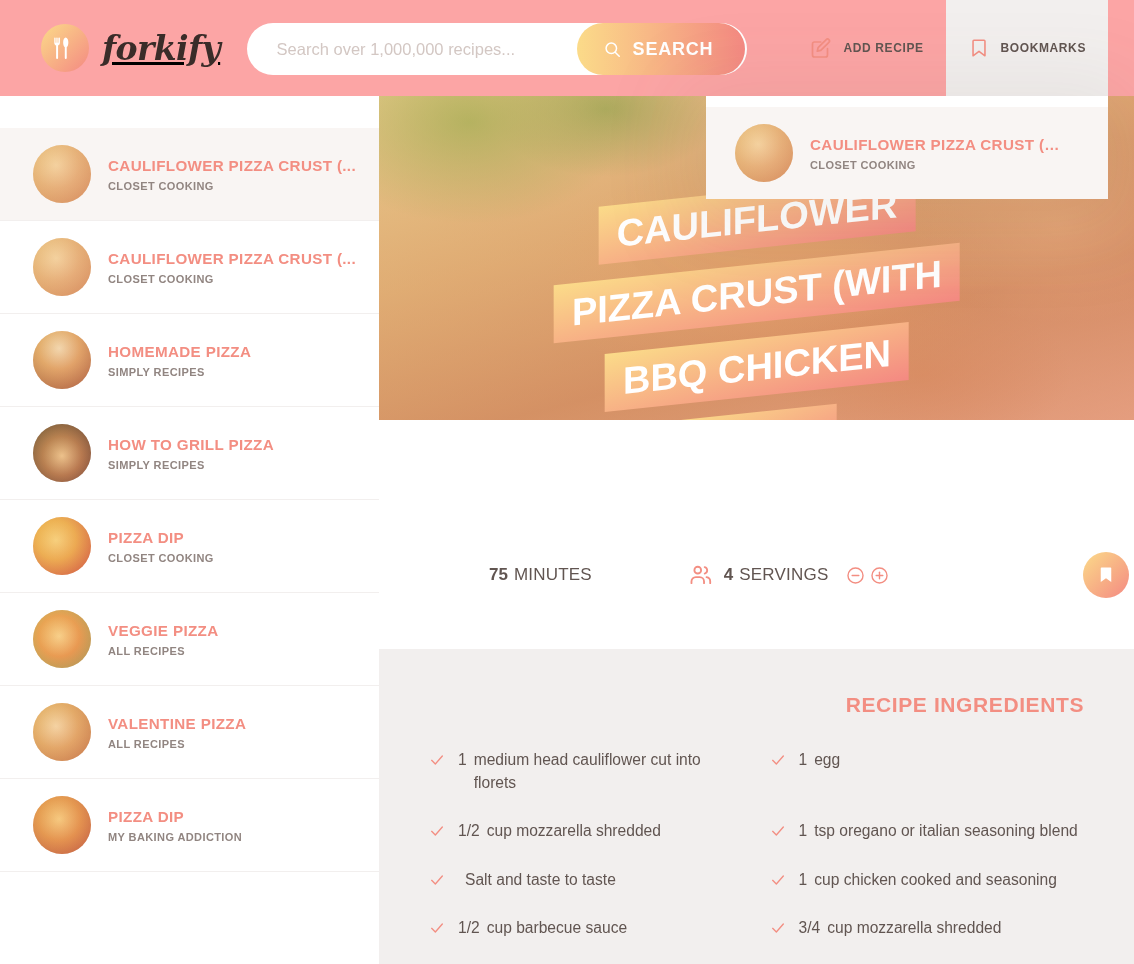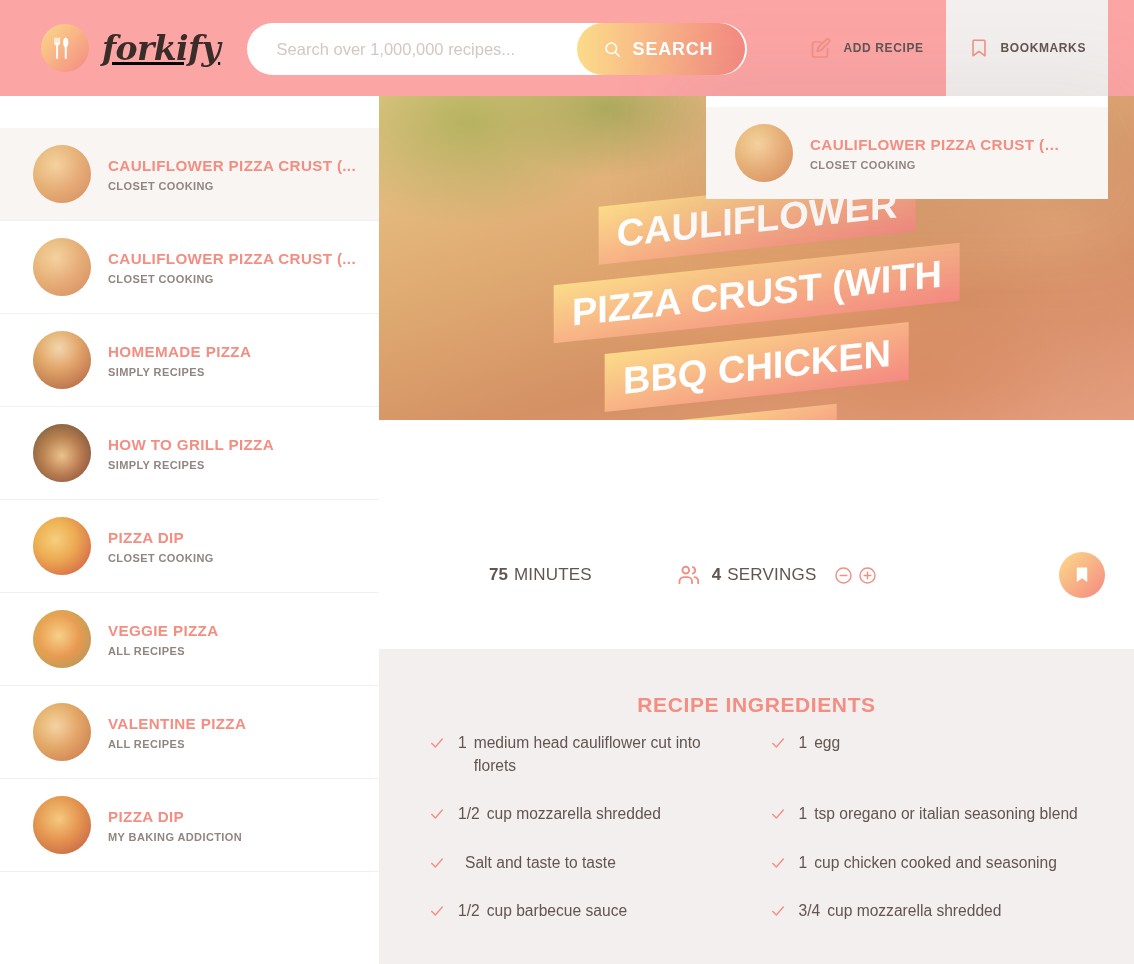--- a/index.html
+++ b/index.html
@@ -169,20 +169,21 @@
     -webkit-box-decoration-break: clone;
   }
 
   .recipe-details {
     display: flex; align-items: center;
     padding: 0 0 0 0;
     height: 148px;
     margin-top: 81px;
     background: #fff;
     position: relative;
+    gap: 12px;
   }
   .detail {
     font-size: 17px; color: #615551;
     display: flex; align-items: center;
     text-transform: uppercase;
   }
   .detail-icon { margin-right: 10px; display: flex; }
   .detail-data { font-weight: 700; margin-right: 6px; }
   .detail-text { font-weight: 400; letter-spacing: 0.2px; }
   .servings-btns { display: flex; align-items: center; gap: 3px; margin-left: 17px; }
@@ -197,22 +198,22 @@
   .recipe-ingredients {
     background: #f2efee;
     padding: 44px 50px 44px;
     min-height: 400px;
   }
   .heading-2 {
     font-size: 21px; font-weight: 700;
     text-transform: uppercase;
     color: #f38e82;
     letter-spacing: 0.6px;
-    text-align: center;
-    margin-bottom: 15px;
+    text-align: right;
+    margin-bottom: 32px;
   }
   .ingredient-grid {
     display: grid;
     grid-template-columns: 1fr 1fr;
     column-gap: 26px;
     row-gap: 26px;
     font-size: 15.6px;
     line-height: 1.45;
     color: #615551;
   }

